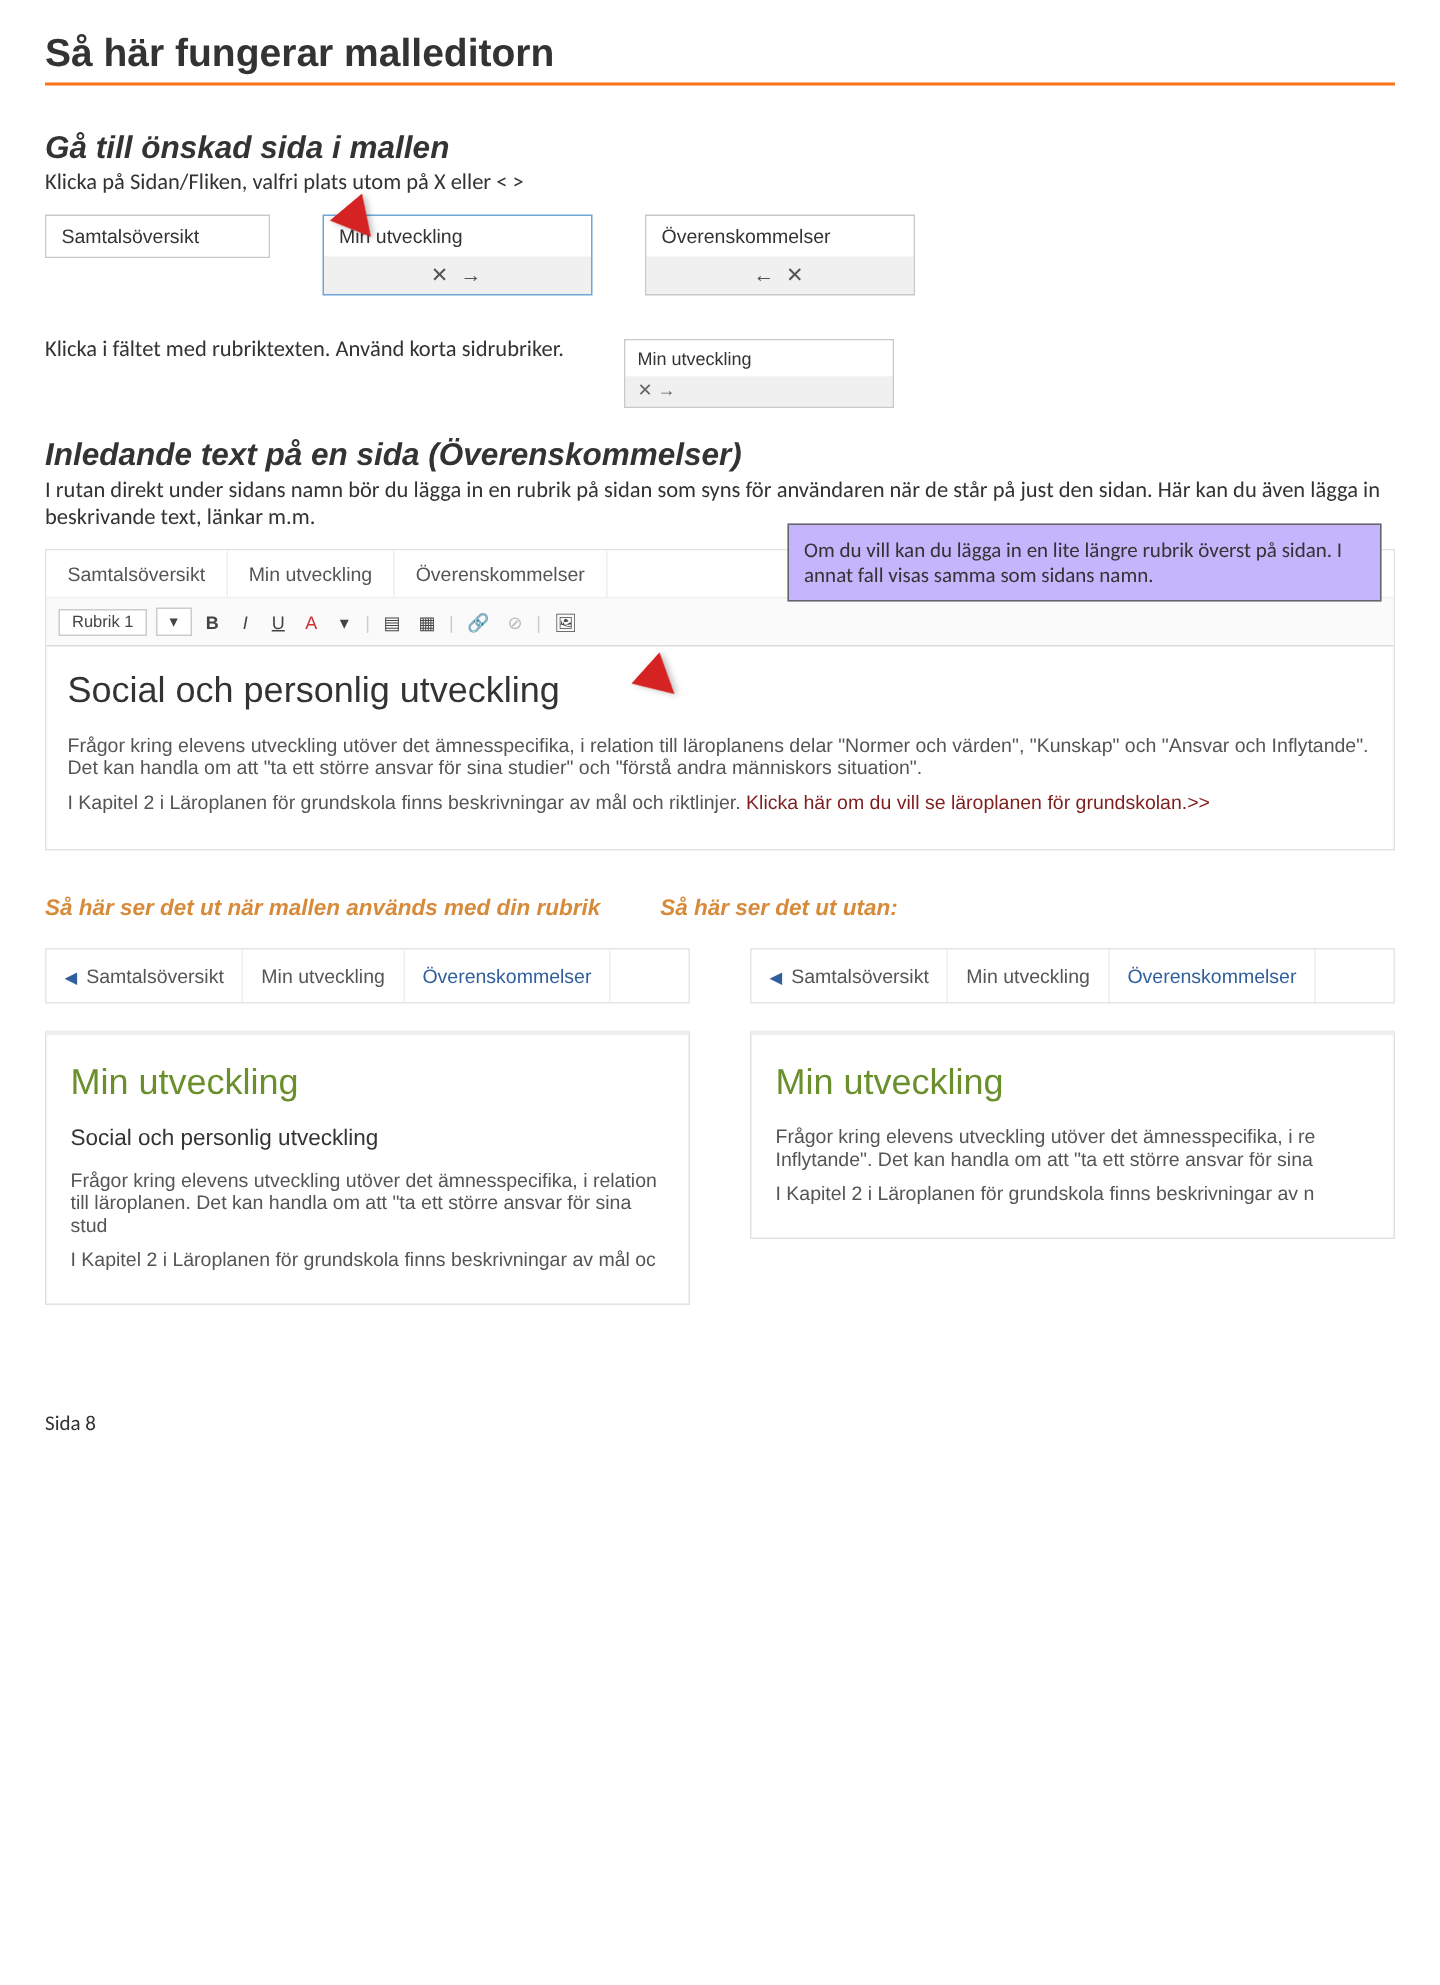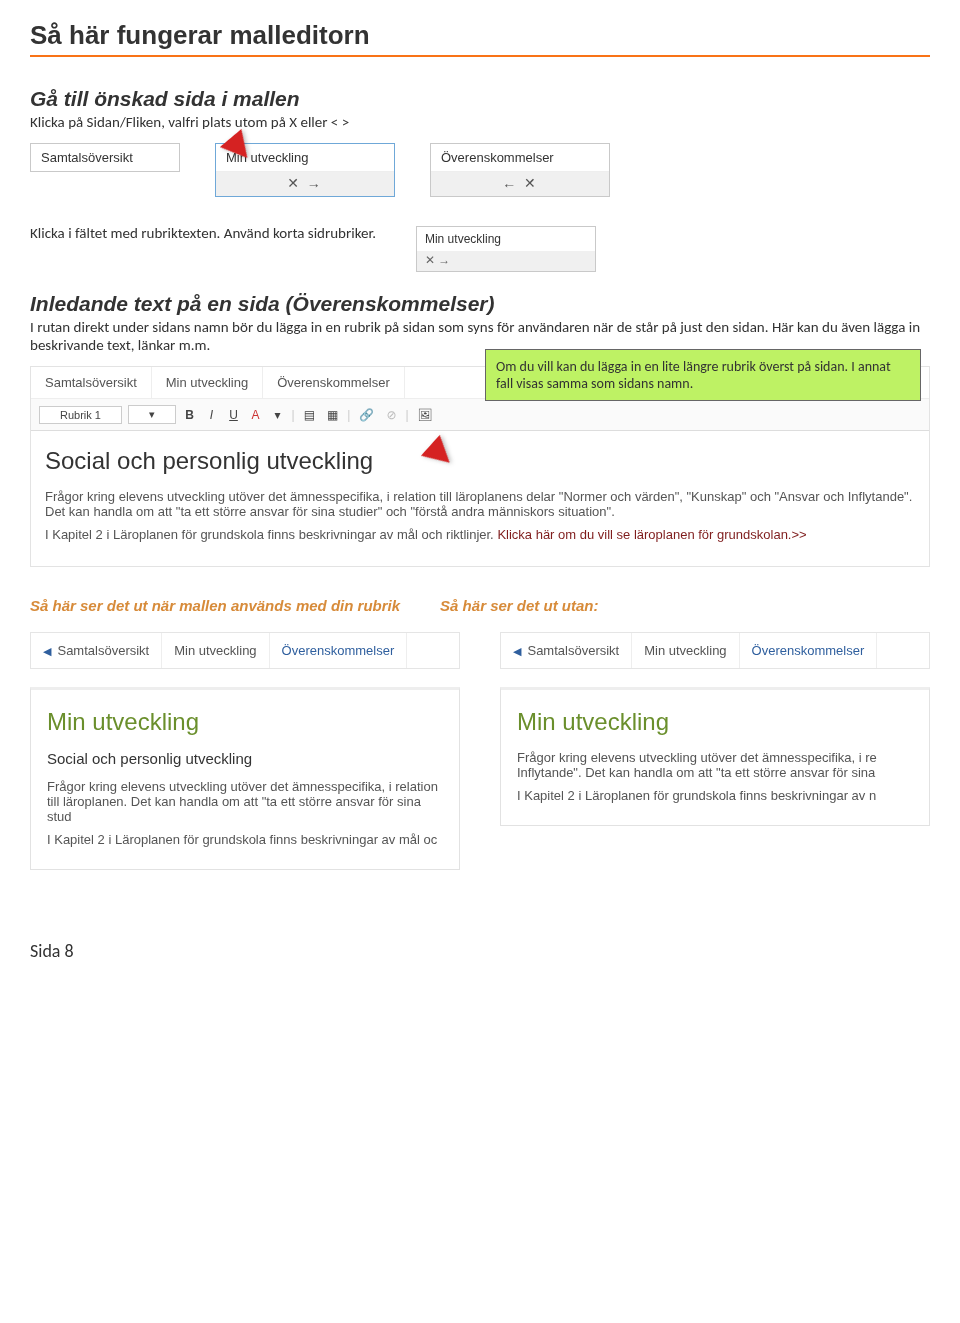--- a/index.html
+++ b/index.html
@@ -116,21 +116,21 @@
     gap:6px;
     padding:6px 8px;
     background:#fafafa;
     border-bottom:1px solid #ddd;
     font-family: Arial, sans-serif;
     font-size:12px;
     color:#444;
   }
   .tb-select{
     border:1px solid #ccc;
-    padding:2px 20px;
+    padding:2px 8px;
     font-size:11px;
     background:#fff;
   }
   .tb-btn {
     display:inline-block;
     min-width:16px;
     text-align:center;
     padding:1px 3px;
     color:#444;
   }
@@ -145,25 +145,25 @@
     font-weight:normal;
     font-size:24px;
     margin:6px 0 14px 0;
   }
   .editor-body p { font-size:13px; margin:8px 0; }
   .editor-body .linkish { color:#7f1d1d; }
   .callout {
     position:absolute;
     right:8px;
     top:-18px;
-    width:436px;
+    width:396px;
     border:1px solid #666;
     padding:8px 10px;
     font-size:14px;
-    background:#bef264;
+    background:#c4b5fd;
     z-index:3;
   }
   .arrow2 { left: 395px; top: 74px; }
   .arrow2::before { transform: rotate(-48deg); }
   
   .orange-head {
     font-family: Arial, sans-serif;
     font-style: italic;
     font-weight: bold;
     color:#d78b3a;
@@ -206,21 +206,21 @@
     font-size:24px;
     margin:4px 0 14px 0;
   }
   .preview-card h4 {
     color:#333;
     font-weight:normal;
     font-size:15px;
     margin:0 0 12px 0;
   }
   .preview-card p { margin:8px 0; }
-  .footer { margin-top:70px; font-size:18px; color:#333;}
+  .footer { margin-top:70px; font-size:14px; color:#333;}
 </style>
 </head>
 <body>
 
 <h1 class="mainhead">Så här fungerar malleditorn</h1>
 
 <h3 class="subhead">Gå till önskad sida i mallen</h3>
 <p class="bodytext">Klicka på Sidan/Fliken, valfri plats utom på X eller &lt; &gt;</p>
 
 <div class="screenshot-bar">

